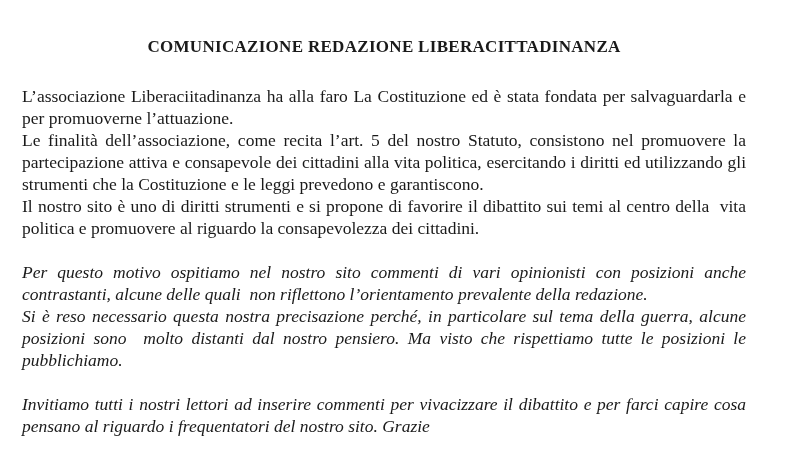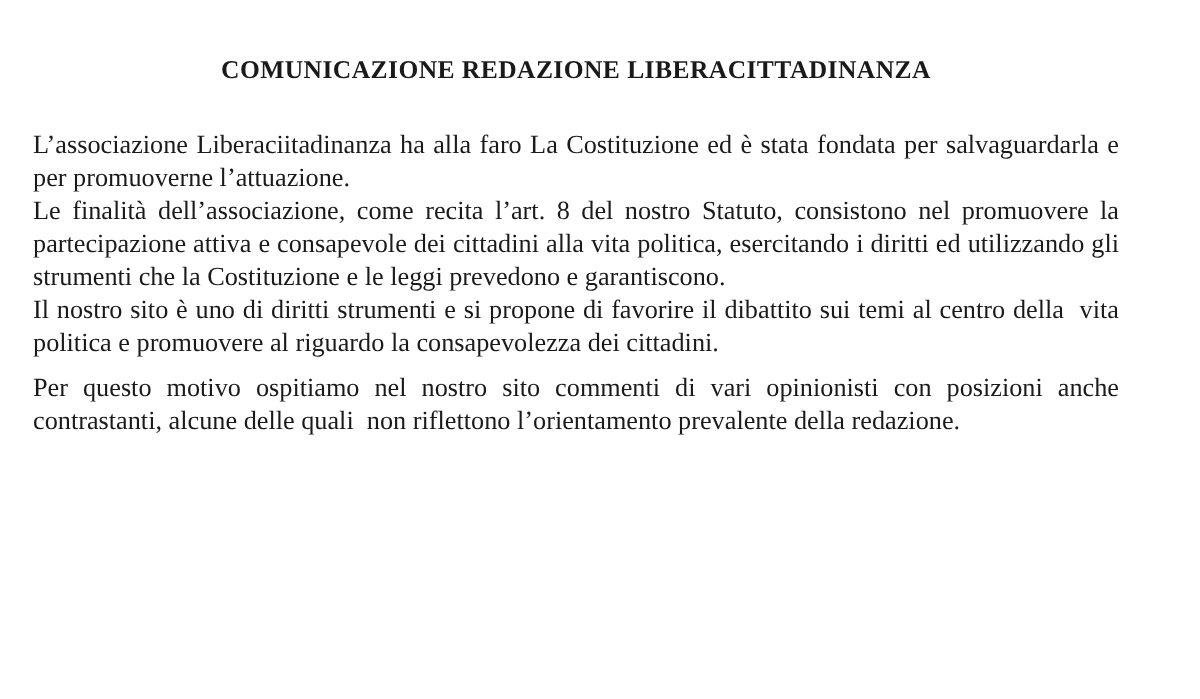--- a/index.html
+++ b/index.html
@@ -23,40 +23,44 @@
   }
   .doc-title {
     margin: 0 0 27px 0;
     font-size: 17px;
     font-weight: bold;
     text-align: center;
     letter-spacing: 0.3px;
     line-height: 22px;
   }
   .block { margin: 0; }
-  .block + .block { margin-top: 8px; }
+  .block + .block { margin-top: 22px; font-style: italic; }
   .block p {
     margin: 0;
     font-size: 17.5px;
     line-height: 22px;
     text-align: justify;
     white-space: pre-wrap;
   }
 </style>
 </head>
 <body>
 
 <div class="page">
 
   <h1 class="doc-title">COMUNICAZIONE REDAZIONE LIBERACITTADINANZA</h1>
 
   <div class="block">
     <p>L’associazione Liberaciitadinanza ha alla faro La Costituzione ed è stata fondata per salvaguardarla e per promuoverne l’attuazione.</p>
-    <p>Le finalità dell’associazione, come recita l’art. 8 del nostro Statuto, consistono nel promuovere la partecipazione attiva e consapevole dei cittadini alla vita politica, esercitando i diritti ed utilizzando gli strumenti che la Costituzione e le leggi prevedono e garantiscono.</p>
+    <p>Le finalità dell’associazione, come recita l’art. 5 del nostro Statuto, consistono nel promuovere la partecipazione attiva e consapevole dei cittadini alla vita politica, esercitando i diritti ed utilizzando gli strumenti che la Costituzione e le leggi prevedono e garantiscono.</p>
     <p>Il nostro sito è uno di diritti strumenti e si propone di favorire il dibattito sui temi al centro della  vita politica e promuovere al riguardo la consapevolezza dei cittadini.</p>
   </div>
 
   <div class="block">
     <p>Per questo motivo ospitiamo nel nostro sito commenti di vari opinionisti con posizioni anche contrastanti, alcune delle quali  non riflettono l’orientamento prevalente della redazione.</p>
+    <p>Si è reso necessario questa nostra precisazione perché, in particolare sul tema della guerra, alcune posizioni sono  molto distanti dal nostro pensiero. Ma visto che rispettiamo tutte le posizioni le pubblichiamo.</p>
   </div>
 
+  <div class="block">
+    <p>Invitiamo tutti i nostri lettori ad inserire commenti per vivacizzare il dibattito e per farci capire cosa pensano al riguardo i frequentatori del nostro sito. Grazie</p>
+  </div>
 
 </div>
 
 </body></html>

